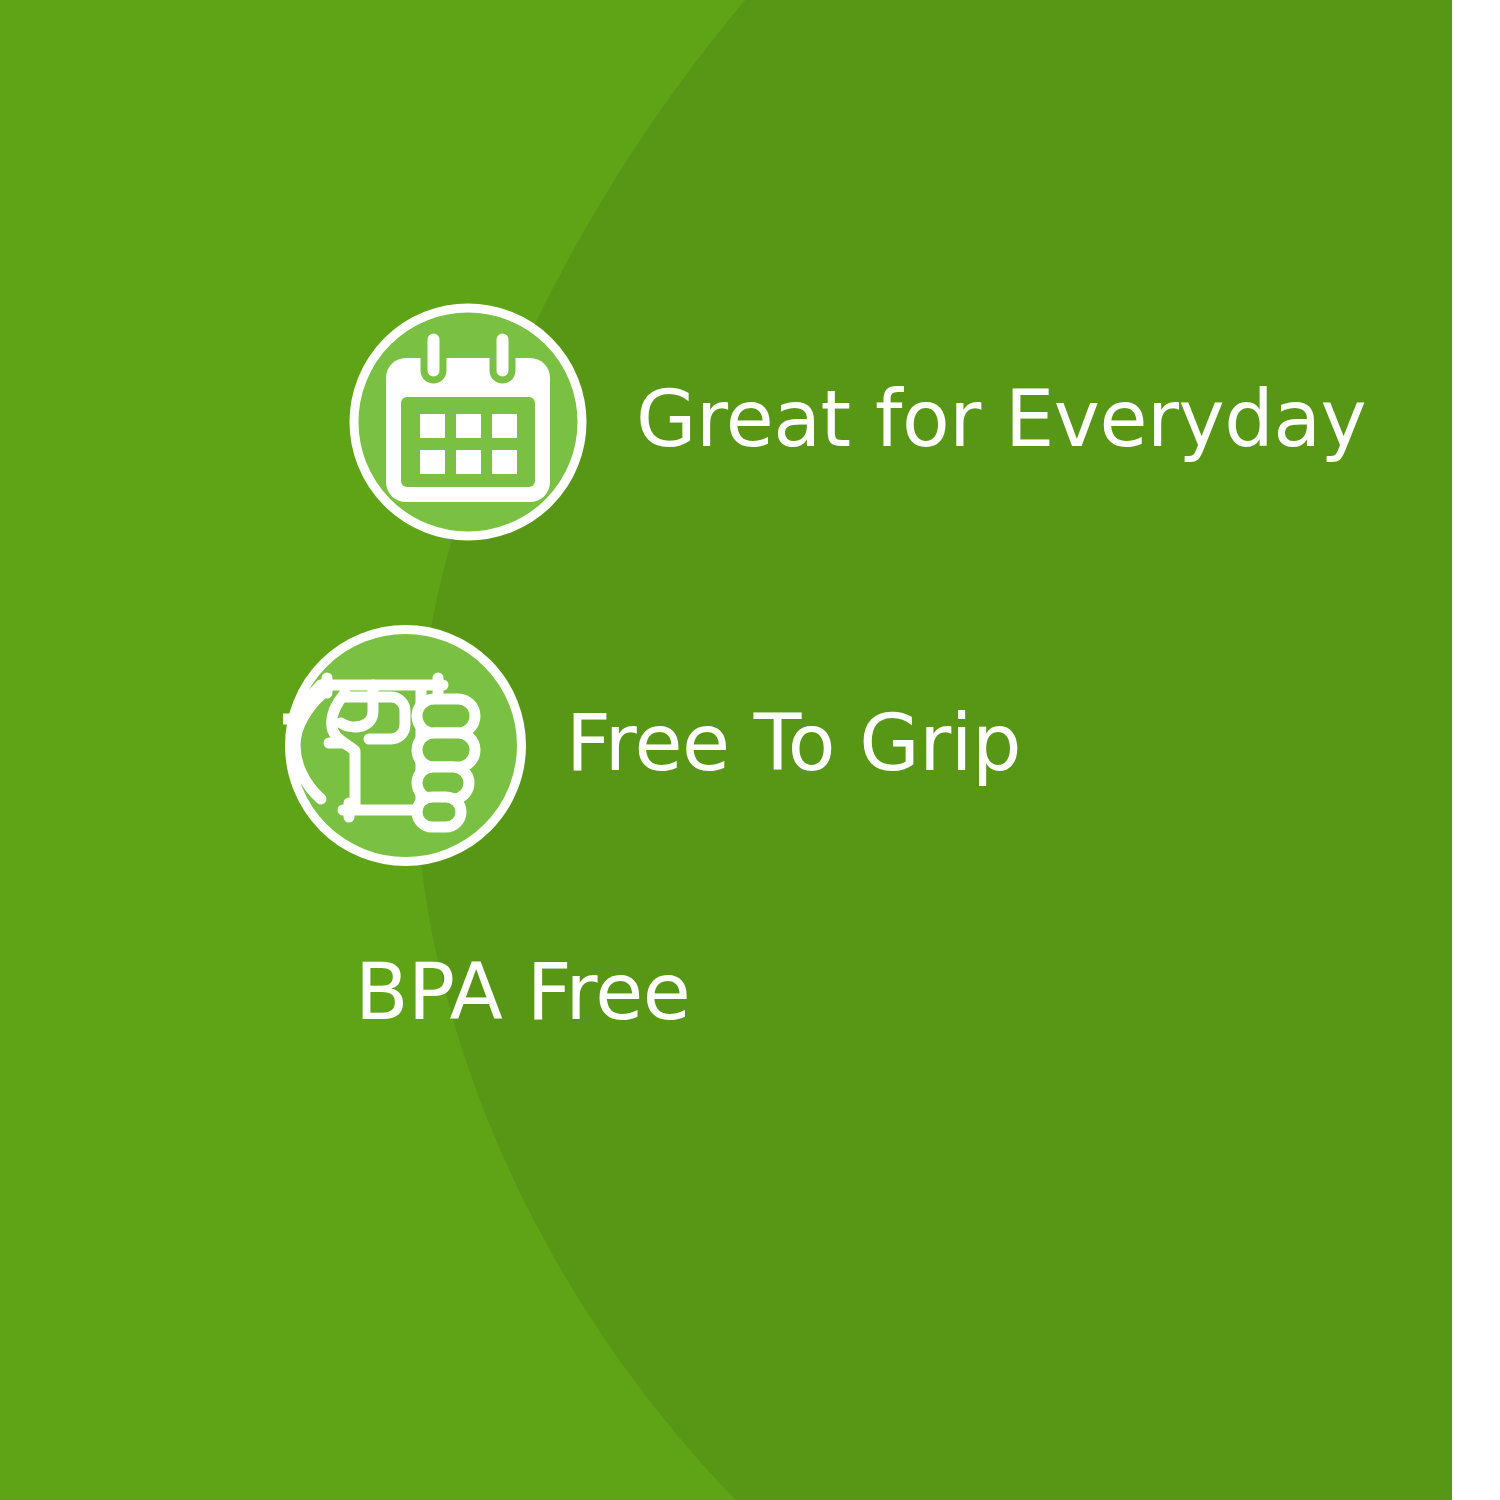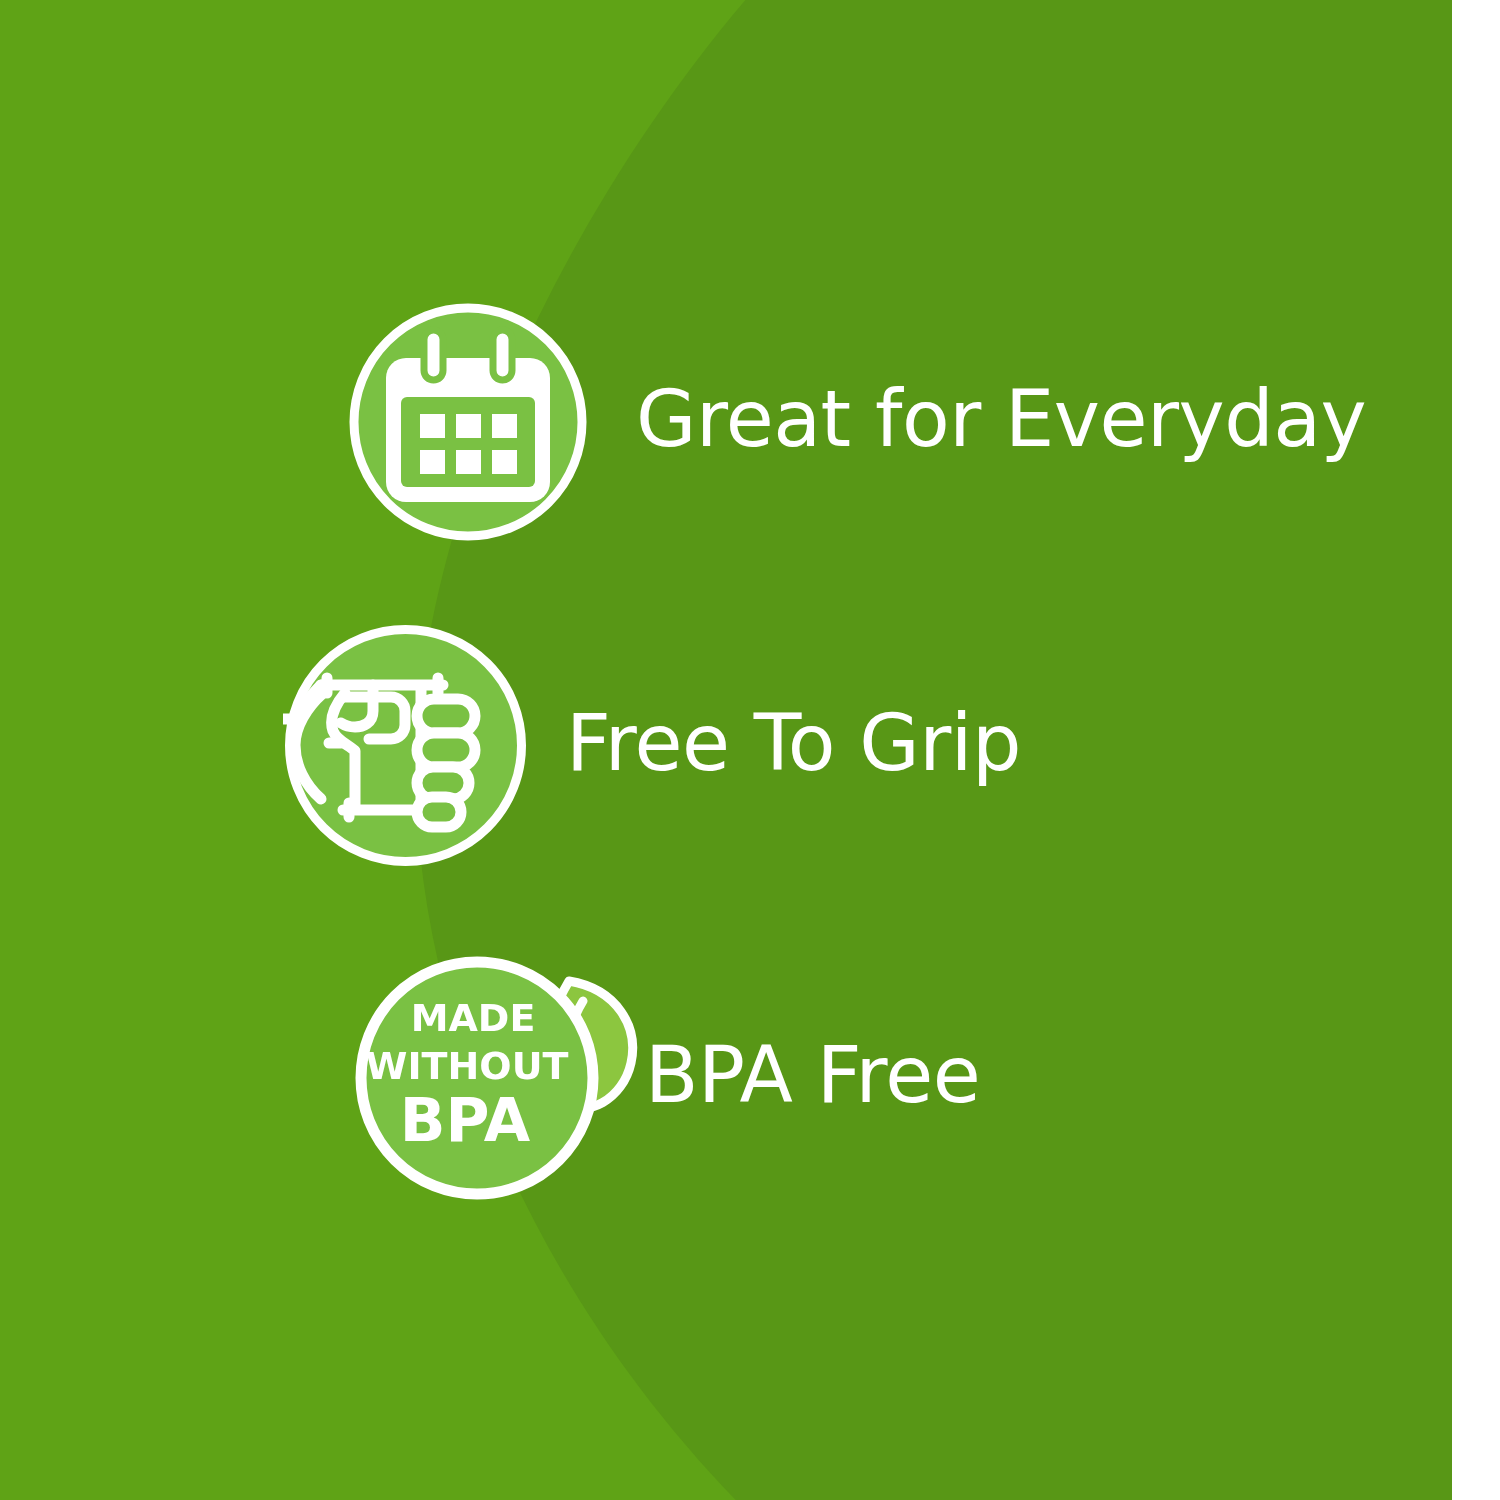--- a/index.html
+++ b/index.html
@@ -163,38 +163,17 @@
           <rect x="134" y="174" width="44" height="30" rx="15"></rect>
         </g>
       </svg>
     </div>
 
     <div class="feature-label" id="label-2">Free To Grip</div>
   </div>
 
   <div class="feature-row" id="row-3">
 
-    <div class="icon-badge">
-      <svg width="290" height="250" viewBox="0 0 290 250" aria-hidden="true">
-
-        <g>
-          <path d="M214 28
-                   C 262 36, 284 74, 276 110
-                   C 268 146, 232 166, 206 150
-                   C 182 134, 180 86, 214 28 Z" fill="#8cc63f" stroke="#ffffff" stroke-width="9" stroke-linejoin="round"></path>
-
-          <path d="M212 150 C 206 124, 206 84, 228 48" fill="none" stroke="#ffffff" stroke-width="9" stroke-linecap="round"></path>
-
-          <path d="M212 150 C 206 172, 200 186, 196 196" fill="none" stroke="#ffffff" stroke-width="9" stroke-linecap="round"></path>
-        </g>
-
-        <circle cx="122" cy="125" r="116" fill="#7ac143" stroke="#ffffff" stroke-width="11"></circle>
-
-        <text x="118" y="78" text-anchor="middle" fill="#ffffff" font-family="DejaVu Sans, Liberation Sans, sans-serif" font-size="38" font-weight="bold" letter-spacing="0">MADE</text>
-        <text x="112" y="126" text-anchor="middle" fill="#ffffff" font-family="DejaVu Sans, Liberation Sans, sans-serif" font-size="38" font-weight="bold" letter-spacing="0">WITHOUT</text>
-        <text x="110" y="188" text-anchor="middle" fill="#ffffff" font-family="DejaVu Sans, Liberation Sans, sans-serif" font-size="60" font-weight="bold" letter-spacing="0">BPA</text>
-      </svg>
-    </div>
 
     <div class="feature-label" id="label-3">BPA Free</div>
   </div>
 
 </div>
 
 </body></html>

